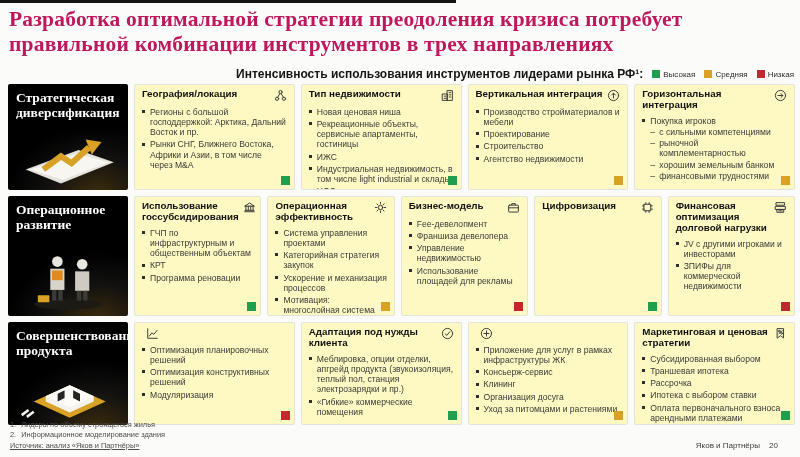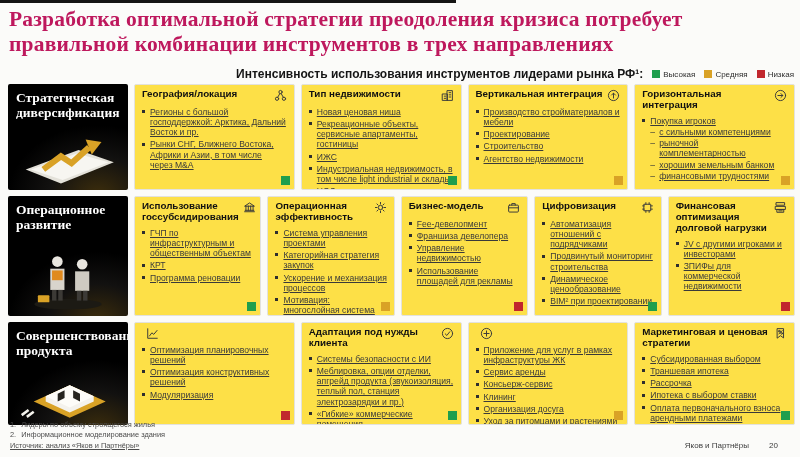--- a/index.html
+++ b/index.html
@@ -25,39 +25,39 @@
 
   .row-label{
     width:120px;flex:none;border-radius:2px;position:relative;overflow:hidden;
     background:radial-gradient(90px 70px at 75% 105%, #3d2e0c 0%, #121110 55%, #000 100%);
     color:#fff;padding:6px 8px;box-sizing:border-box;
     font-family:"Liberation Serif",serif;font-weight:700;font-size:13.5px;line-height:1.12;
   }
   .row-art{position:absolute;right:0;bottom:0;left:0;pointer-events:none;}
 
   .card{
-    flex:1;background:#fde047;border:1px solid #e3e2dd;border-radius:2px;
+    flex:1;background:#fef9c3;border:1px solid #e3e2dd;border-radius:2px;
     position:relative;padding:4px 7px 5px 7px;box-sizing:border-box;overflow:hidden;
   }
   .card-head{display:flex;justify-content:space-between;align-items:flex-start;margin-bottom:5px;}
   .card-title{font-size:9.8px;font-weight:700;color:#111;line-height:1.12;}
   .card-icon{flex:none;margin-left:4px;margin-top:0;color:#3a3a3a;}
   .card-icon svg{display:block;}
-  .bullets{margin:0;padding:0;list-style:none;font-size:8.6px;line-height:1.18;color:#3a3a3a;text-decoration:underline;}
+  .bullets{margin:0;padding:0;list-style:none;font-size:8.6px;line-height:1.18;color:#3a3a3a;}
   .bullet-item{position:relative;padding-left:8px;margin-bottom:2px;}
   .bullet-item::before{content:"";position:absolute;left:0;top:3.2px;width:3px;height:3px;background:#2e2e2e;}
   .sub-list{margin:1px 0 0 0;padding:0;list-style:none;}
   .sub-item{position:relative;padding-left:9px;margin-bottom:1px;}
   .sub-item::before{content:"\2013";position:absolute;left:0;top:0;color:#3a3a3a;}
   .indicator{position:absolute;right:4px;bottom:4px;width:9px;height:9px;}
 
   .footnotes{position:absolute;left:10px;top:420px;font-size:7.4px;color:#4c4c4c;line-height:1.35;}
   .footnote-line{display:flex;gap:5px;}
   .source{position:absolute;left:10px;top:441px;font-size:7.4px;color:#4c4c4c;text-decoration:underline;}
-  .brand{position:absolute;right:51px;top:441px;font-size:8px;color:#3c3c3c;}
+  .brand{position:absolute;right:40px;top:441px;font-size:8px;color:#3c3c3c;}
   .page-num{position:absolute;right:22px;top:441px;font-size:8px;color:#3c3c3c;}
 </style>
 </head>
 <body>
 
 <div class="top-accent"></div>
 
 <div class="title">
   <span>Разработка оптимальной стратегии преодоления кризиса потребует</span><br>
   <span>правильной комбинации инструментов в трех направлениях</span>
@@ -235,26 +235,20 @@
       <div class="card">
         <div class="card-head">
           <div class="card-title">Цифровизация</div>
           <span class="card-icon">
             <svg width="13" height="13" viewBox="0 0 12 12" fill="none" stroke="#3a3a3a" stroke-width="0.9" stroke-linecap="round" stroke-linejoin="round">
               <rect x="3" y="3" width="6" height="6"></rect>
               <path d="M4.5 3V1.5M7.5 3V1.5M4.5 10.5V9M7.5 10.5V9M3 4.5H1.5M3 7.5H1.5M10.5 4.5H9M10.5 7.5H9"></path>
             </svg>
           </span>
         </div>
-        <ul class="bullets">
-          <li class="bullet-item">Автоматизация отношений с подрядчиками</li>
-          <li class="bullet-item">Продвинутый мониторинг строительства</li>
-          <li class="bullet-item">Динамическое ценообразование</li>
-          <li class="bullet-item">BIM² при проектировании</li>
-        </ul>
         <span class="indicator" style="background: rgb(31, 158, 77);"></span>
       </div>
       <div class="card">
         <div class="card-head">
           <div class="card-title">Финансовая оптимизация долговой нагрузки</div>
           <span class="card-icon">
             <svg width="13" height="13" viewBox="0 0 12 12" fill="none" stroke="#3a3a3a" stroke-width="0.9" stroke-linecap="round" stroke-linejoin="round">
               <rect x="2.2" y="1.5" width="7.6" height="2.4"></rect>
               <rect x="1.5" y="5" width="9" height="2.8"></rect>
               <rect x="3" y="7.8" width="6" height="2.6"></rect>
@@ -298,38 +292,36 @@
         <div class="card-head">
           <div class="card-title">Адаптация под нужды клиента</div>
           <span class="card-icon">
             <svg width="13" height="13" viewBox="0 0 12 12" fill="none" stroke="#3a3a3a" stroke-width="0.9" stroke-linecap="round" stroke-linejoin="round">
               <circle cx="6" cy="6" r="4.7"></circle>
               <path d="M3.9 6.3l1.5 1.5 2.7-3.4"></path>
             </svg>
           </span>
         </div>
         <ul class="bullets">
-          <li class="bullet-item">Системы безопасности с ИИ</li>
           <li class="bullet-item">Меблировка, опции отделки, апгрейд продукта (звукоизоляция, теплый пол, станция электрозарядки и пр.)</li>
           <li class="bullet-item">«Гибкие» коммерческие помещения</li>
         </ul>
         <span class="indicator" style="background: rgb(31, 158, 77);"></span>
       </div>
       <div class="card">
         <div class="card-head">
           <span class="card-icon">
             <svg width="13" height="13" viewBox="0 0 12 12" fill="none" stroke="#3a3a3a" stroke-width="0.9" stroke-linecap="round" stroke-linejoin="round">
               <circle cx="6" cy="6" r="4.7"></circle>
               <path d="M6 3.6v4.8M3.6 6h4.8"></path>
             </svg>
           </span>
         </div>
         <ul class="bullets">
           <li class="bullet-item">Приложение для услуг в рамках инфраструктуры ЖК</li>
-          <li class="bullet-item">Сервис аренды</li>
           <li class="bullet-item">Консьерж-сервис</li>
           <li class="bullet-item">Клининг</li>
           <li class="bullet-item">Организация досуга</li>
           <li class="bullet-item">Уход за питомцами и растениями</li>
         </ul>
         <span class="indicator" style="background: rgb(217, 162, 38);"></span>
       </div>
       <div class="card">
         <div class="card-head">
           <div class="card-title">Маркетинговая и ценовая стратегии</div>

